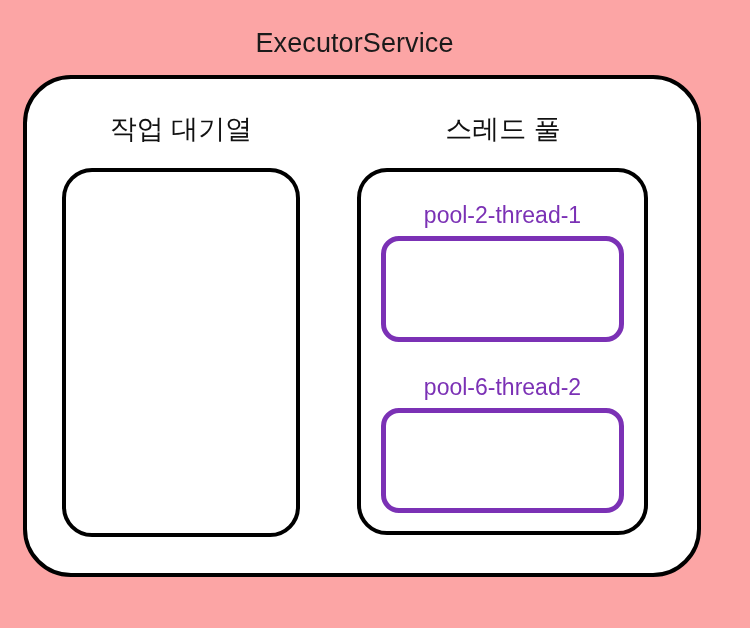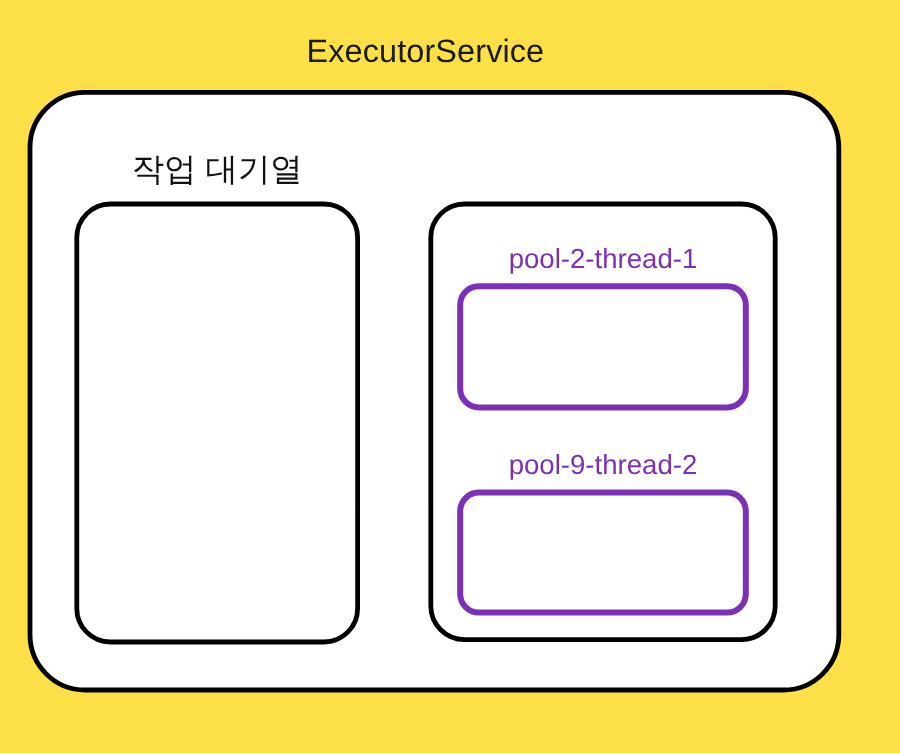--- a/index.html
+++ b/index.html
@@ -9,21 +9,21 @@
     background: #ffffff;
   }
   body {
     font-family: "Liberation Sans", "DejaVu Sans", sans-serif;
     -webkit-font-smoothing: antialiased;
   }
   #canvas {
     position: relative;
     width: 750px;
     height: 628px;
-    background: #fde047;
+    background: #fca5a5;
     overflow: hidden;
   }
 
   
   .diagram-title {
     position: absolute;
     left: 0;
     top: 27px;
     width: 709px;           
     text-align: center;
@@ -51,21 +51,21 @@
   .section-label {
     position: absolute;
     text-align: center;
     font-size: 27px;
     line-height: 32px;
     color: #111111;
     white-space: nowrap;
   }
   .label-task-queue {
     left: 62px;
-    top: 125px;
+    top: 113px;
     width: 238px;           
   }
   .label-thread-pool {
     left: 357px;
     top: 113px;
     width: 292px;           
   }
 
   
   .inner-box {
@@ -124,24 +124,25 @@
 <body>
 
 <div id="canvas">
 
   <div class="diagram-title">ExecutorService</div>
 
   <div class="outer-box"></div>
 
   <div class="section-label label-task-queue">작업 대기열</div>
 
+  <div class="section-label label-thread-pool">스레드 풀</div>
 
   <div class="inner-box task-queue-box"></div>
 
   <div class="inner-box thread-pool-box"></div>
 
   <div class="thread-label thread-label-1">pool-2-thread-1</div>
   <div class="thread-box thread-box-1"></div>
 
-  <div class="thread-label thread-label-2">pool-9-thread-2</div>
+  <div class="thread-label thread-label-2">pool-6-thread-2</div>
   <div class="thread-box thread-box-2"></div>
 
 </div>
 
 </body></html>

